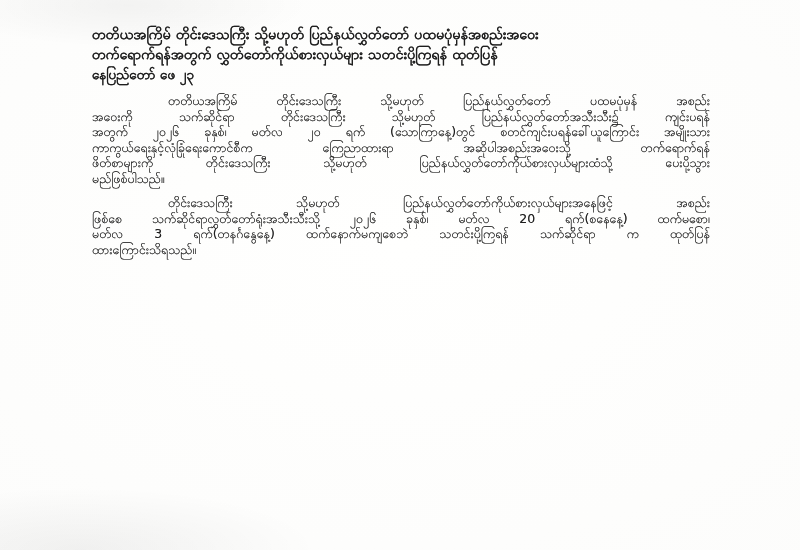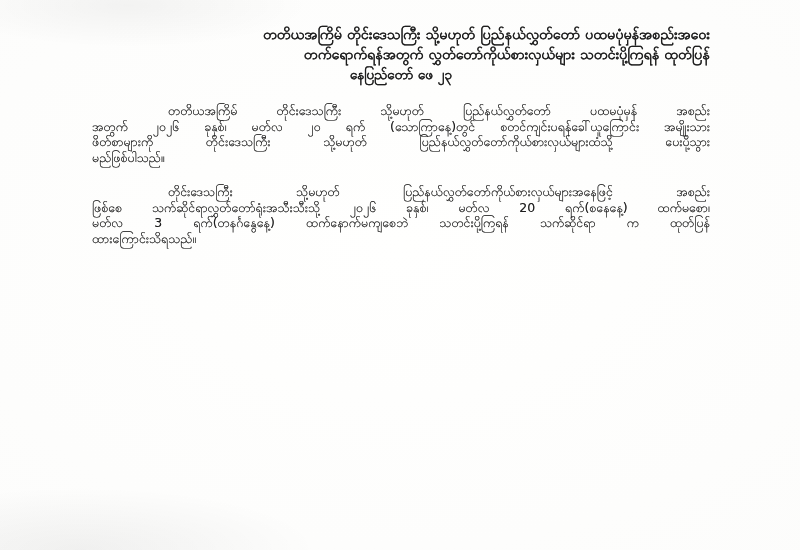--- a/index.html
+++ b/index.html
@@ -21,32 +21,31 @@
   .content {
     position: absolute;
     left: 92px;
     top: 24px;
     width: 618px;
   }
   .title-line {
     font-weight: bold;
     font-size: 14px;
     line-height: 20px;
-    text-align: right;
+    text-align: left;
     letter-spacing: 0.2px;
     text-shadow: 0 0 0.6px rgba(0,0,0,0.55);
   }
   .dateline {
     font-weight: bold;
     font-size: 13.5px;
     line-height: 20px;
-    text-align: center;
     text-shadow: 0 0 0.6px rgba(0,0,0,0.55);
   }
-  .paragraph { margin-top: 19px; }
+  .paragraph { margin-top: 9px; }
   .p-line {
     font-size: 12.5px;
     line-height: 15.5px;
     text-align: justify;
     text-align-last: justify;
     white-space: normal;
     text-shadow: 0 0 0.5px rgba(0,0,0,0.45);
   }
   .p-line.first { text-indent: 76px; }
   .p-line.last  { text-align-last: left; }
@@ -57,21 +56,23 @@
 <div class="page">
   <div class="content">
 
     <div class="title-line">တတိယအကြိမ် တိုင်းဒေသကြီး သို့မဟုတ် ပြည်နယ်လွှတ်တော် ပထမပုံမှန်အစည်းအဝေး</div>
     <div class="title-line">တက်ရောက်ရန်အတွက် လွှတ်တော်ကိုယ်စားလှယ်များ သတင်းပို့ကြရန် ထုတ်ပြန်</div>
 
     <div class="dateline">နေပြည်တော် ဖေ ၂၃</div>
 
     <div class="paragraph">
       <div class="p-line first">တတိယအကြိမ် တိုင်းဒေသကြီး သို့မဟုတ် ပြည်နယ်လွှတ်တော် ပထမပုံမှန် အစည်း</div>
+      <div class="p-line">အဝေးကို သက်ဆိုင်ရာ တိုင်းဒေသကြီး သို့မဟုတ် ပြည်နယ်လွှတ်တော်အသီးသီး၌ ကျင်းပရန်</div>
       <div class="p-line">အတွက် ၂၀၂၆ ခုနှစ်၊ မတ်လ ၂၀ ရက် (သောကြာနေ့)တွင် စတင်ကျင်းပရန်ခေါ်ယူကြောင်း အမျိုးသား</div>
+      <div class="p-line">ကာကွယ်ရေးနှင့်လုံခြုံရေးကောင်စီက ကြေညာထားရာ အဆိုပါအစည်းအဝေးသို့ တက်ရောက်ရန်</div>
       <div class="p-line">ဖိတ်စာများကို တိုင်းဒေသကြီး သို့မဟုတ် ပြည်နယ်လွှတ်တော်ကိုယ်စားလှယ်များထံသို့ ပေးပို့သွား</div>
       <div class="p-line last">မည်ဖြစ်ပါသည်။</div>
     </div>
 
     <div class="paragraph">
       <div class="p-line first">တိုင်းဒေသကြီး သို့မဟုတ် ပြည်နယ်လွှတ်တော်ကိုယ်စားလှယ်များအနေဖြင့် အစည်း</div>
       <div class="p-line">ဖြစ်စေ သက်ဆိုင်ရာလွှတ်တော်ရုံးအသီးသီးသို့ ၂၀၂၆ ခုနှစ်၊ မတ်လ 20 ရက်(စနေနေ့) ထက်မစော၊</div>
       <div class="p-line">မတ်လ 3 ရက်(တနင်္ဂနွေနေ့) ထက်နောက်မကျစေဘဲ သတင်းပို့ကြရန် သက်ဆိုင်ရာ က ထုတ်ပြန်</div>
       <div class="p-line last">ထားကြောင်းသိရသည်။</div>
     </div>

